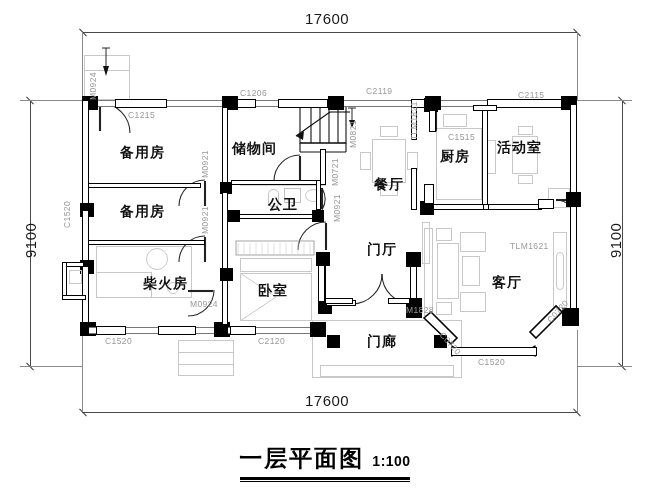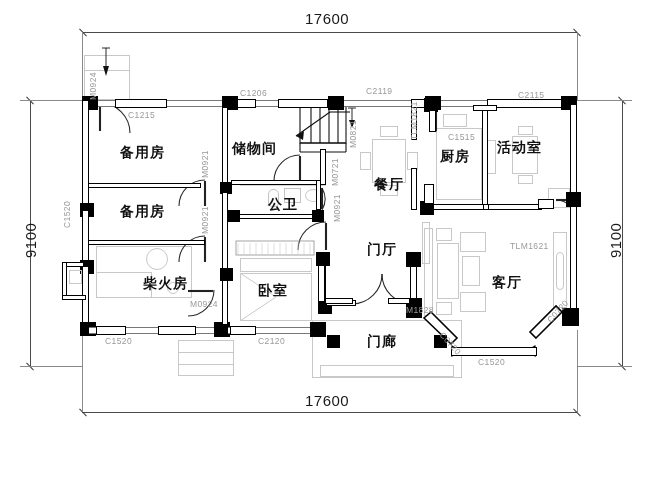--- a/index.html
+++ b/index.html
@@ -468,14 +468,19 @@
   <div class="code-label" style="left:510px;top:213px;margin-top:28px;">TLM1621</div>
   <div class="code-label vert" style="left:200px;top:234px;">M0921</div>
   <div class="code-label" style="left:190px;top:299px;">M0924</div>
   <div class="code-label" style="left:105px;top:336px;">C1520</div>
   <div class="code-label" style="left:258px;top:336px;">C2120</div>
   <div class="code-label" style="left:362px;top:305px;padding-left:44px;">M1828</div>
   <div class="code-label diag-l" style="left:445px;top:330px;">C0720</div>
   <div class="code-label" style="left:478px;top:357px;">C1520</div>
   <div class="code-label diag-r" style="left:545px;top:318px;">C0720</div>
 
+  <div id="title-block">
+    <span class="title-main">一层平面图</span><span class="title-scale">1:100</span>
+    <div class="title-rule"></div>
+    <div class="title-rule2"></div>
+  </div>
 
 </div>
 
 </body></html>

